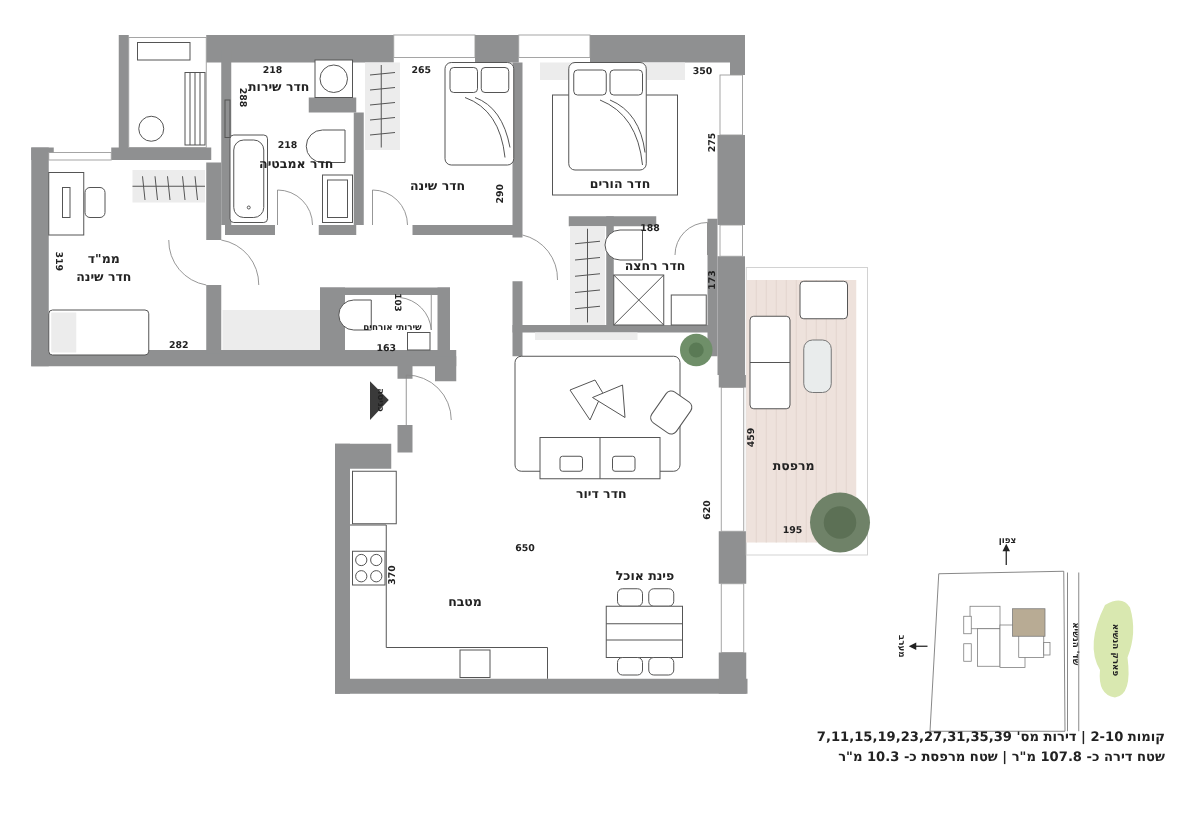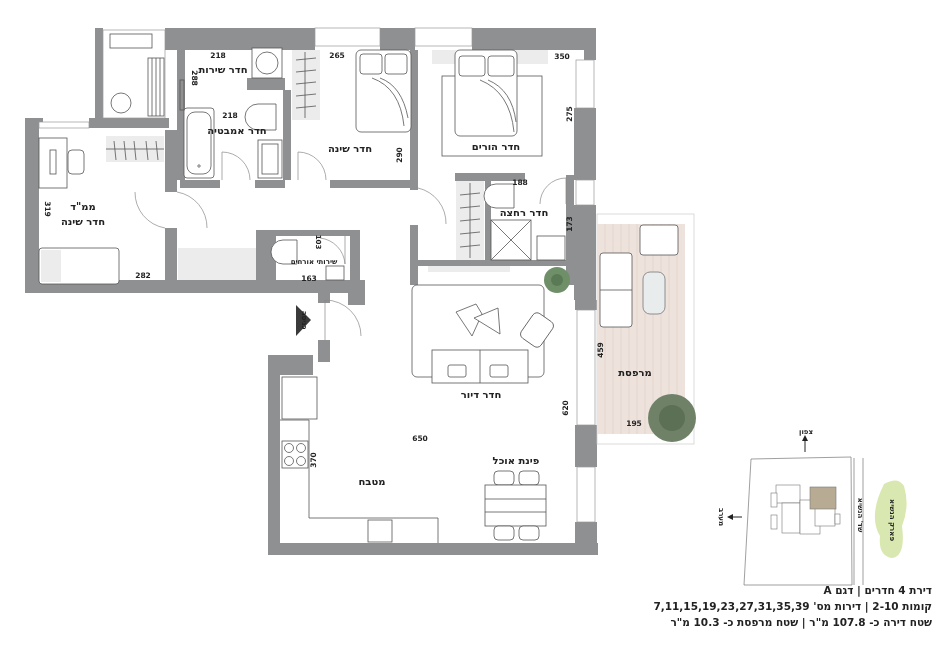--- a/index.html
+++ b/index.html
@@ -293,16 +293,15 @@
       <rect x="771" y="515" width="6" height="14"></rect>
       <rect x="800" y="500" width="20" height="34"></rect>
       <rect x="815" y="508" width="20" height="18"></rect>
       <rect x="835" y="514" width="5" height="10"></rect>
     </g>
     <rect x="810" y="487" width="26" height="22" fill="#b8ab94" stroke="#777" stroke-width="0.6"></rect>
   </g>
 </svg>
 
 <div id="info">
-  <div>דירת 4 חדרים | דגם A</div>
   <div>קומות 2-10 | דירות מס' 7,11,15,19,23,27,31,35,39</div>
   <div>שטח דירה כ- 107.8 מ"ר | שטח מרפסת כ- 10.3 מ"ר</div>
 </div>
 
 </body></html>

